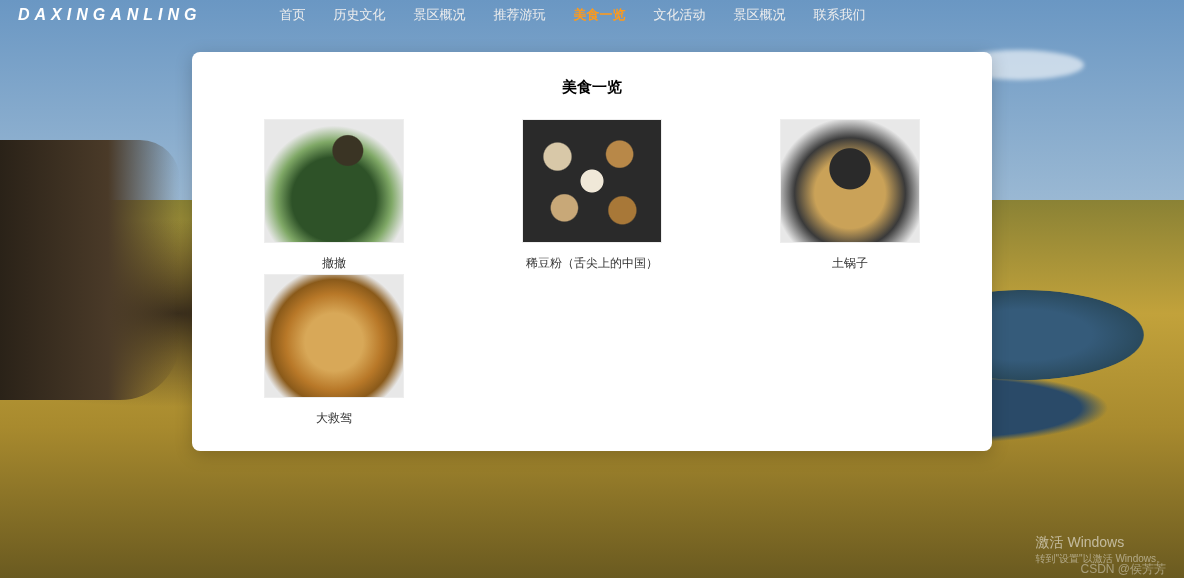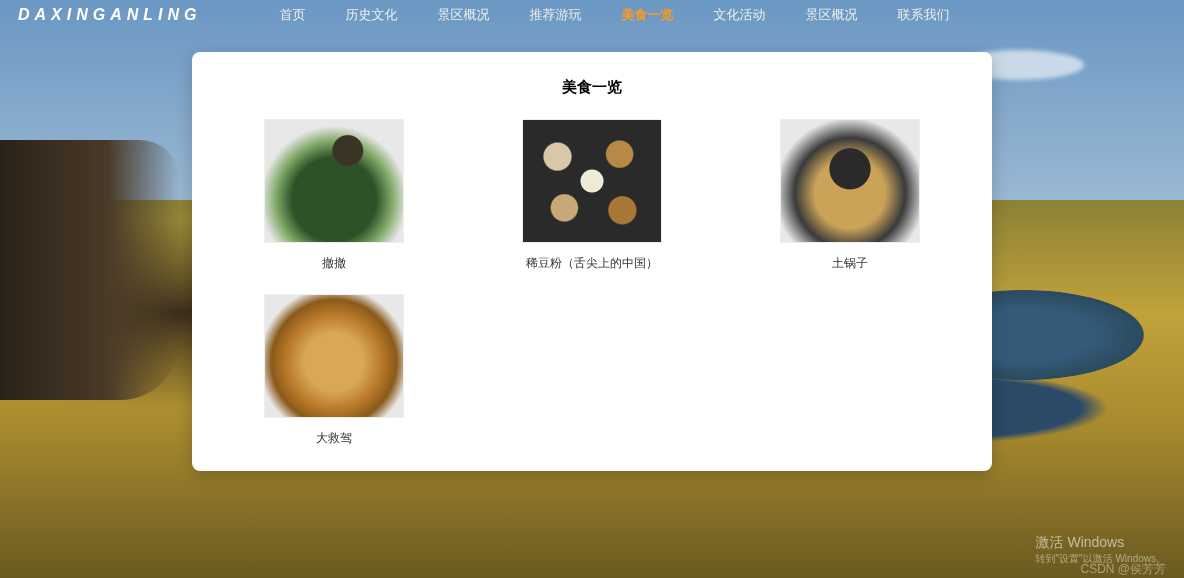--- a/index.html
+++ b/index.html
@@ -62,21 +62,21 @@
       font-style: italic;
       font-size: 16px;
       letter-spacing: 5px;
       font-weight: 700;
       color: #fff;
       margin-right: 78px;
       padding-left: 8px;
     }
     .nav {
       display: flex;
-      gap: 40px;
+      gap: 28px;
     }
     .nav-item {
       font-size: 13px;
       color: #eee;
       cursor: pointer;
       white-space: nowrap;
     }
     .nav-item.active {
       color: #ff9a1a;
       font-weight: 600;
@@ -94,21 +94,21 @@
     }
     .card-title {
       text-align: center;
       font-size: 15px;
       font-weight: 700;
       margin-bottom: 22px;
     }
     .grid {
       display: grid;
       grid-template-columns: repeat(3, 1fr);
-      gap: 22px 34px;
+      gap: 2px 34px;
       justify-items: center;
     }
     .food {
       display: flex;
       flex-direction: column;
       align-items: center;
     }
     .food-img {
       width: 140px;
       height: 124px;

